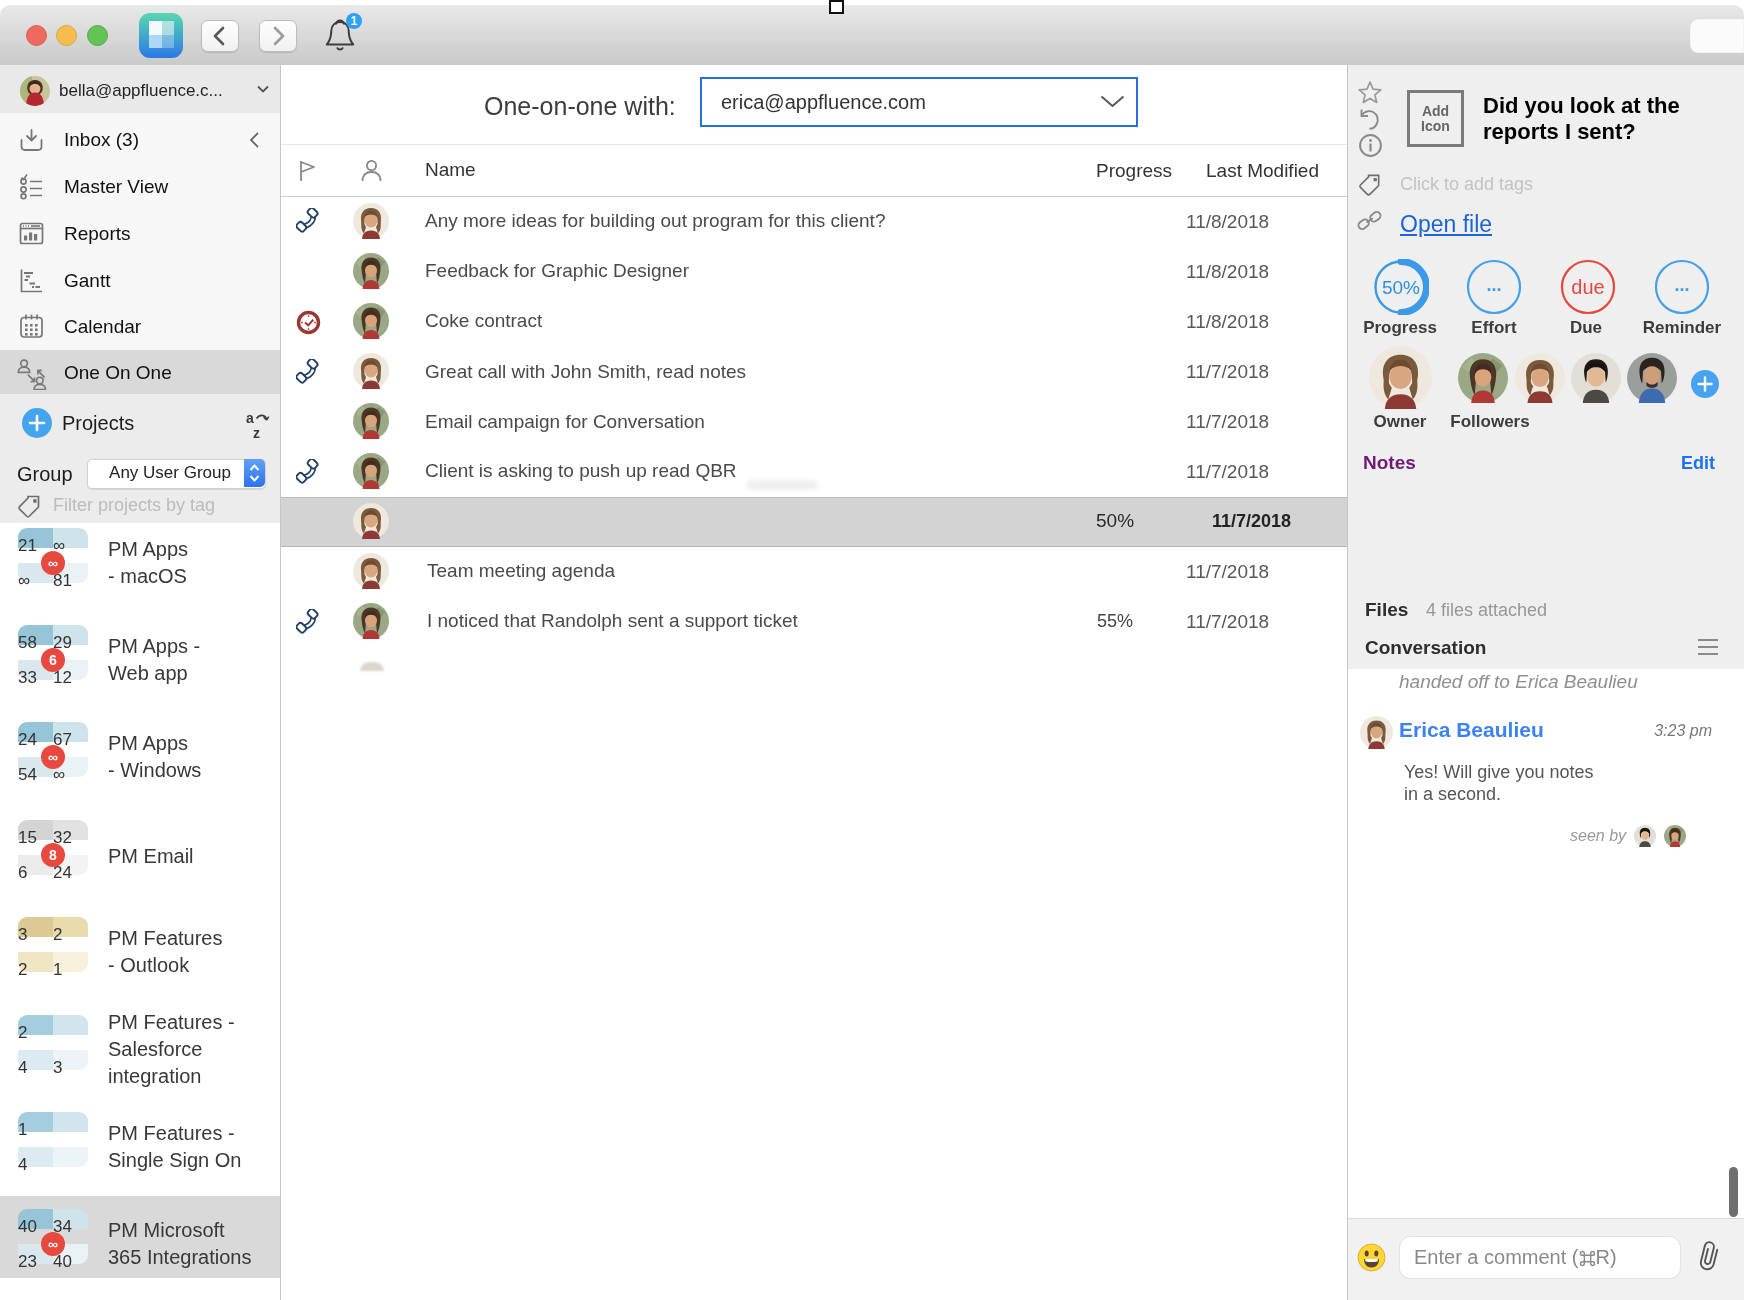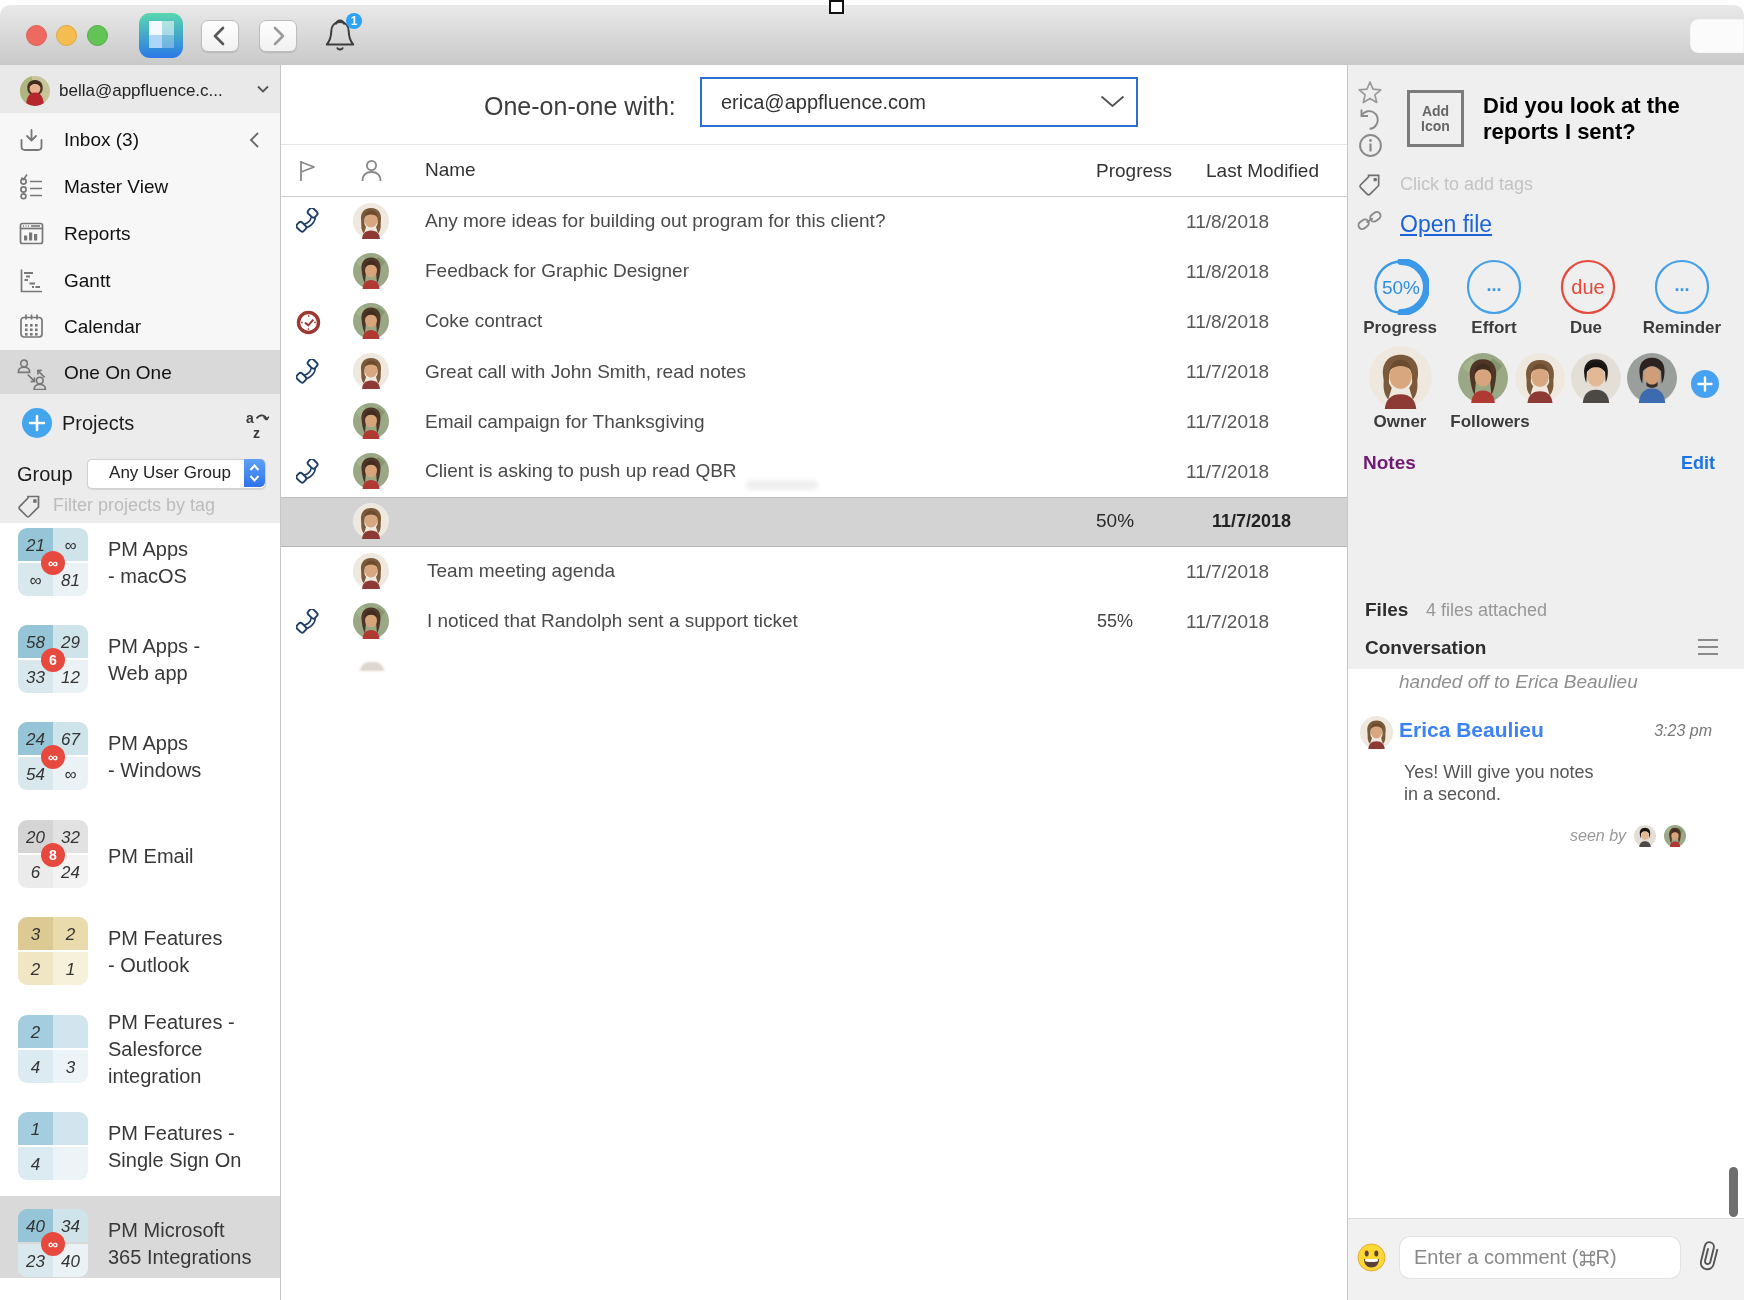--- a/index.html
+++ b/index.html
@@ -1,20 +1,20 @@
 <!DOCTYPE html>
 <html><head>
 <meta charset="utf-8">
 <style>
   html,body{margin:0;padding:0;}
   body{width:1744px;height:1300px;position:relative;font-family:"Liberation Sans",sans-serif;background:#fff;overflow:hidden;}
   .abs{position:absolute;}
   svg{display:block;}
   .quad{width:70px;height:70px;border-radius:9px;overflow:visible;}
-  .q{position:absolute;width:35px;height:33px;line-height:35px;text-align:center;font-size:17px;color:#333;font-style:italic;}
+  .q{position:absolute;width:35px;height:20px;line-height:35px;text-align:left;font-size:17px;color:#333;}
   .q1{left:0;top:0;border-radius:9px 0 0 0;}
   .q2{left:35px;top:0;border-radius:0 9px 0 0;}
   .q3{left:0;top:35px;border-radius:0 0 0 9px;}
   .q4{left:35px;top:35px;border-radius:0 0 9px 0;}
   .qblue .q1{background:#96c5d7;}  .qblue .q2{background:#cee3ea;}  .qblue .q3{background:#d9e8ed;}  .qblue .q4{background:#eaf2f5;}
   .qblue2 .q1{background:#a5cde0;} .qblue2 .q2{background:#d2e5ee;} .qblue2 .q3{background:#dcebf1;} .qblue2 .q4{background:#ecf4f7;}
   .qgray .q1{background:#d4d4d4;}  .qgray .q2{background:#e2e2e2;}  .qgray .q3{background:#ebebeb;}  .qgray .q4{background:#f3f3f3;}
   .qtan .q1{background:#ddc993;}   .qtan .q2{background:#e9dbab;}   .qtan .q3{background:#f0e6c4;}   .qtan .q4{background:#f7f0da;}
   .badge{position:absolute;left:23px;top:23px;width:24px;height:24px;border-radius:50%;background:#e8493e;color:#fff;text-align:center;line-height:24px;font-size:14px;font-weight:bold;}
   .plabel{font-size:20px;line-height:27px;color:#383838;}
@@ -207,21 +207,21 @@
   <div class="abs quad qblue" style="left:18px;top:657px;">
     <div class="q q1">24</div>
       <div class="q q2">67</div>
       <div class="q q3">54</div>
       <div class="q q4">∞</div>
     <div class="badge">∞</div>
   </div>
   <div class="abs plabel" style="left:108px;top:665px;">PM Apps<br>- Windows</div>
 
   <div class="abs quad qgray" style="left:18px;top:755px;">
-    <div class="q q1">20</div>
+    <div class="q q1">15</div>
       <div class="q q2">32</div>
       <div class="q q3">6</div>
       <div class="q q4">24</div>
     <div class="badge">8</div>
   </div>
   <div class="abs plabel" style="left:108px;top:778px;">PM Email</div>
 
   <div class="abs quad qtan" style="left:18px;top:852px;">
     <div class="q q1">3</div>
       <div class="q q2">2</div>
@@ -354,21 +354,21 @@
   </svg>
 <svg class="abs" style="left:353px;top:353px;" width="36" height="36">
     <use href="#avA"></use>
   </svg>
 <div class="abs rowname" style="left:425px;top:361px;">Great call with John Smith, read notes</div>
 <div class="abs rowdate" style="top:361px;">11/7/2018</div>
 
 <svg class="abs" style="left:353px;top:403px;" width="36" height="36">
     <use href="#avB"></use>
   </svg>
-<div class="abs rowname" style="left:425px;top:411px;">Email campaign for Thanksgiving</div>
+<div class="abs rowname" style="left:425px;top:411px;">Email campaign for Conversation</div>
 <div class="abs rowdate" style="top:411px;">11/7/2018</div>
 
 <svg class="abs" style="left:296px;top:459px;" width="26" height="28">
     <use href="#phoneIc"></use>
   </svg>
 <svg class="abs" style="left:353px;top:453px;" width="36" height="36">
     <use href="#avB"></use>
   </svg>
 <div class="abs rowname" style="left:425px;top:460px;">Client is asking to push up read QBR</div>
 <div class="abs rowdate" style="top:461px;">11/7/2018</div>

